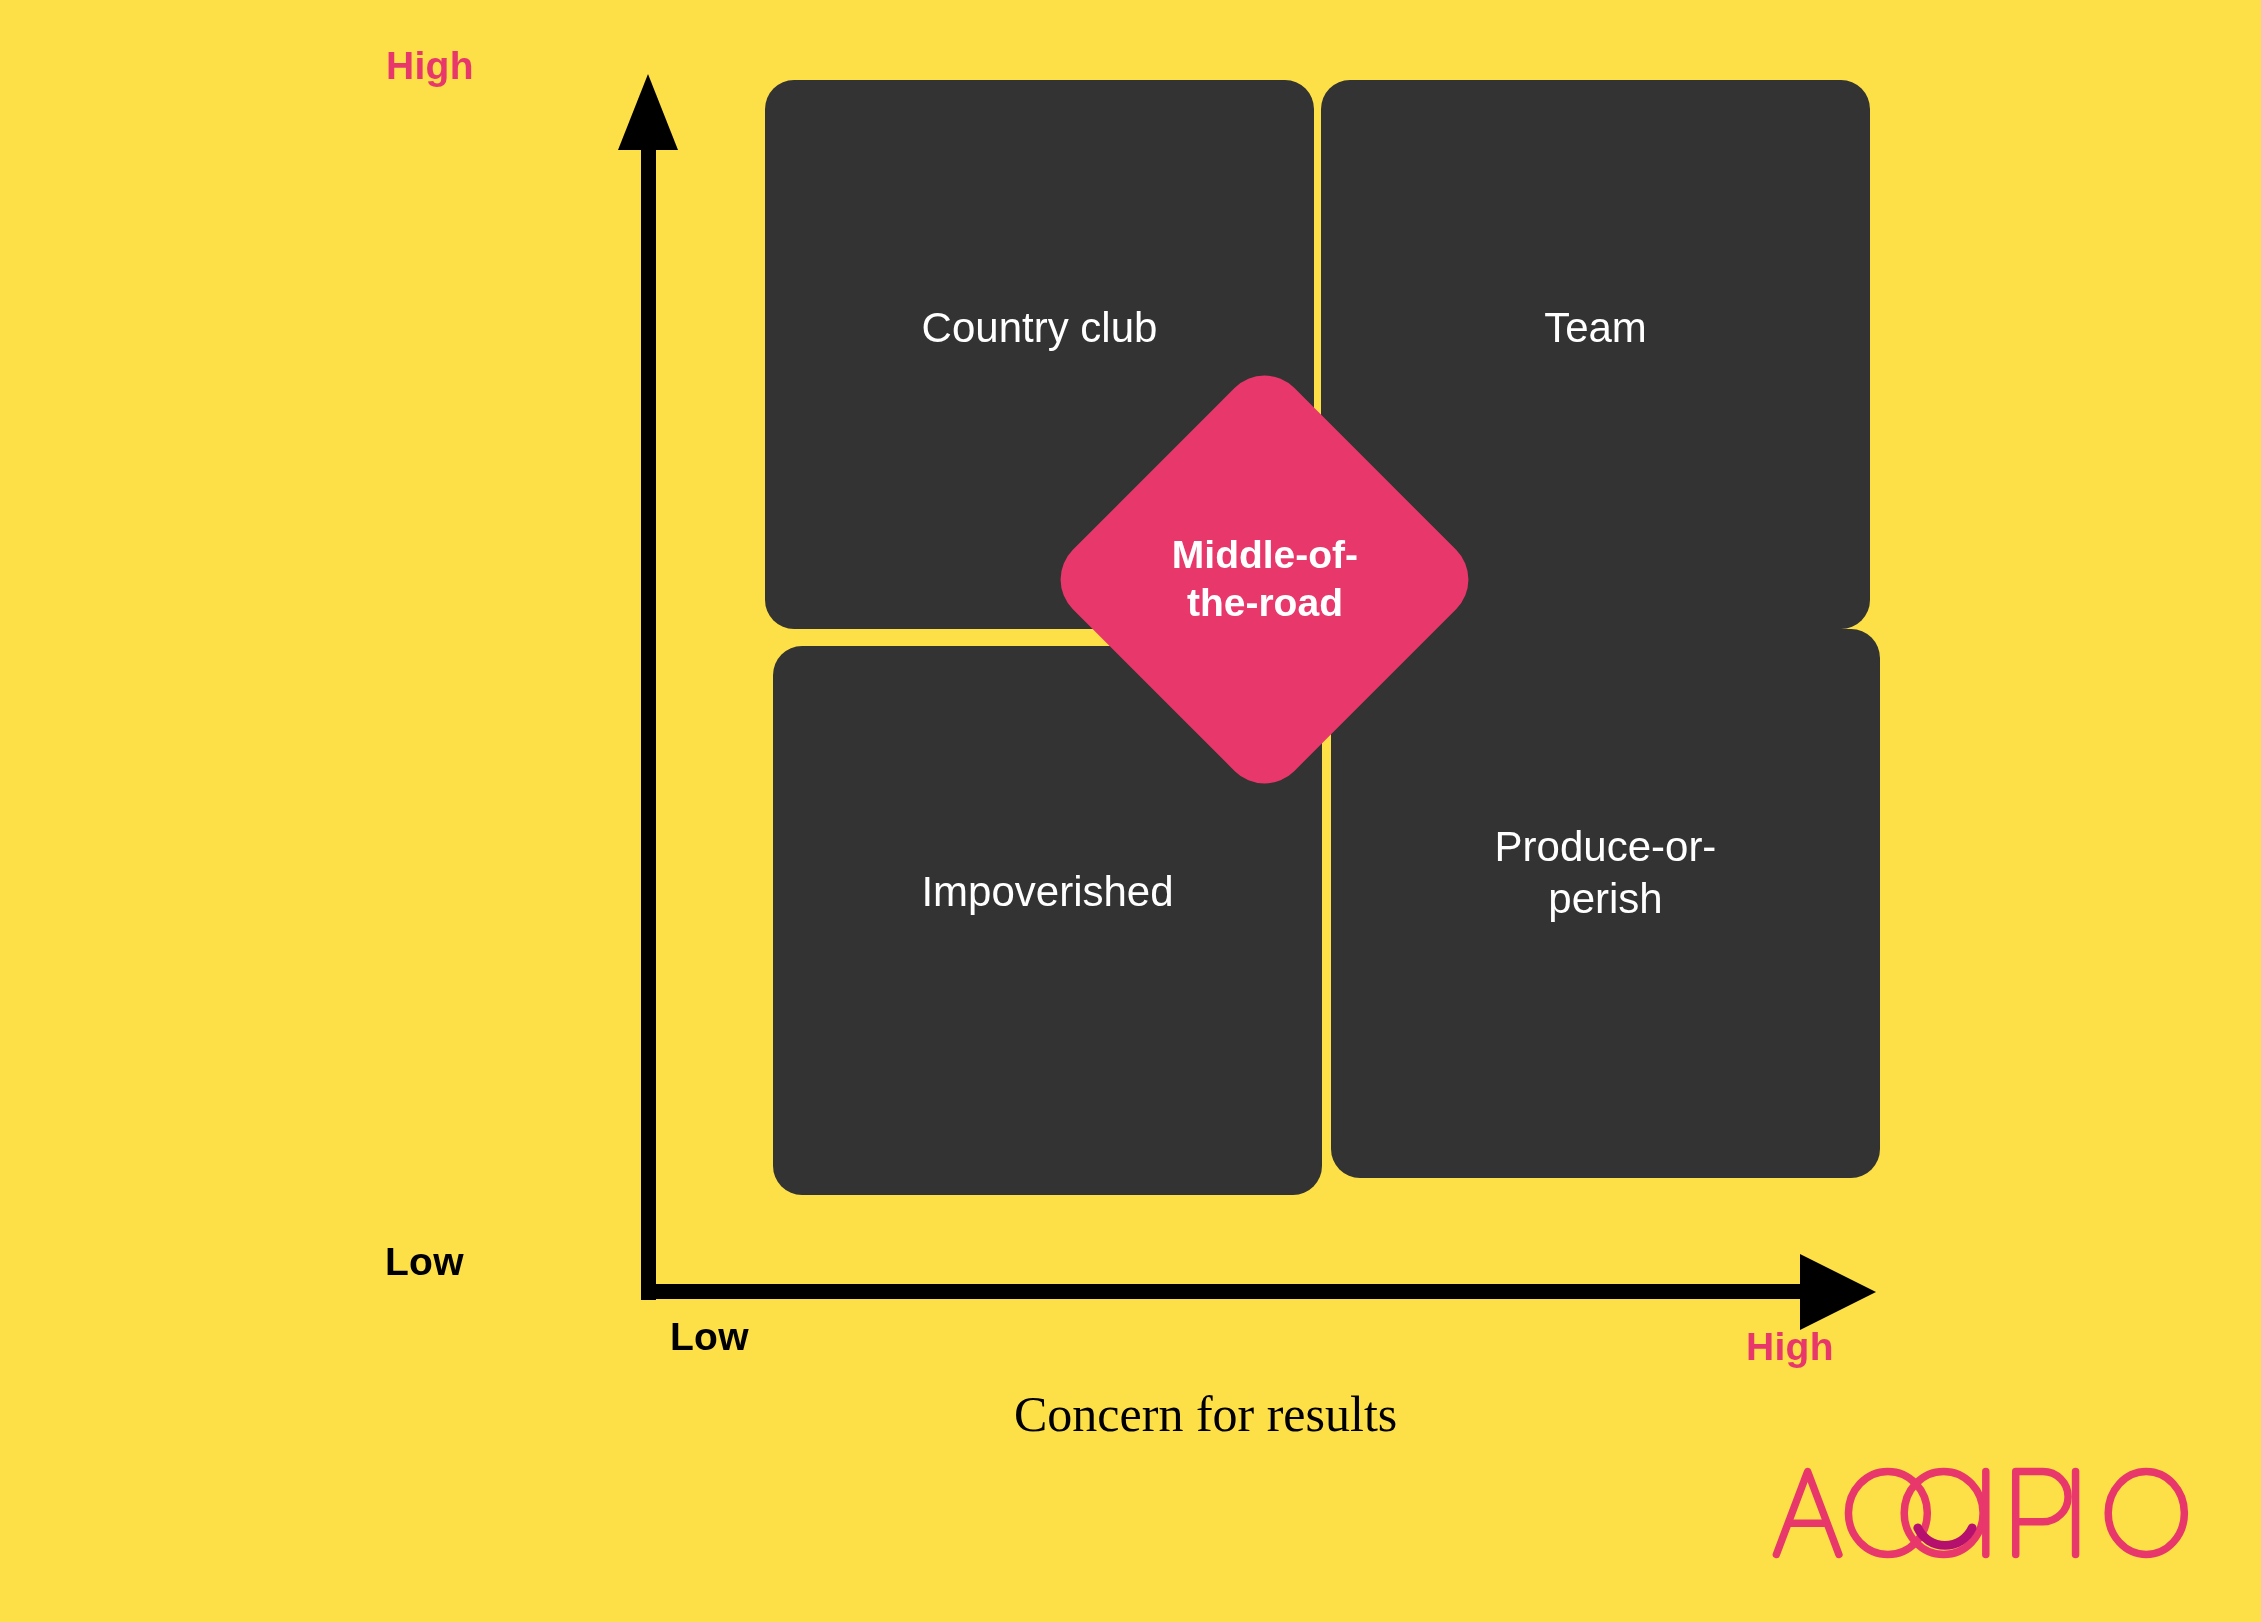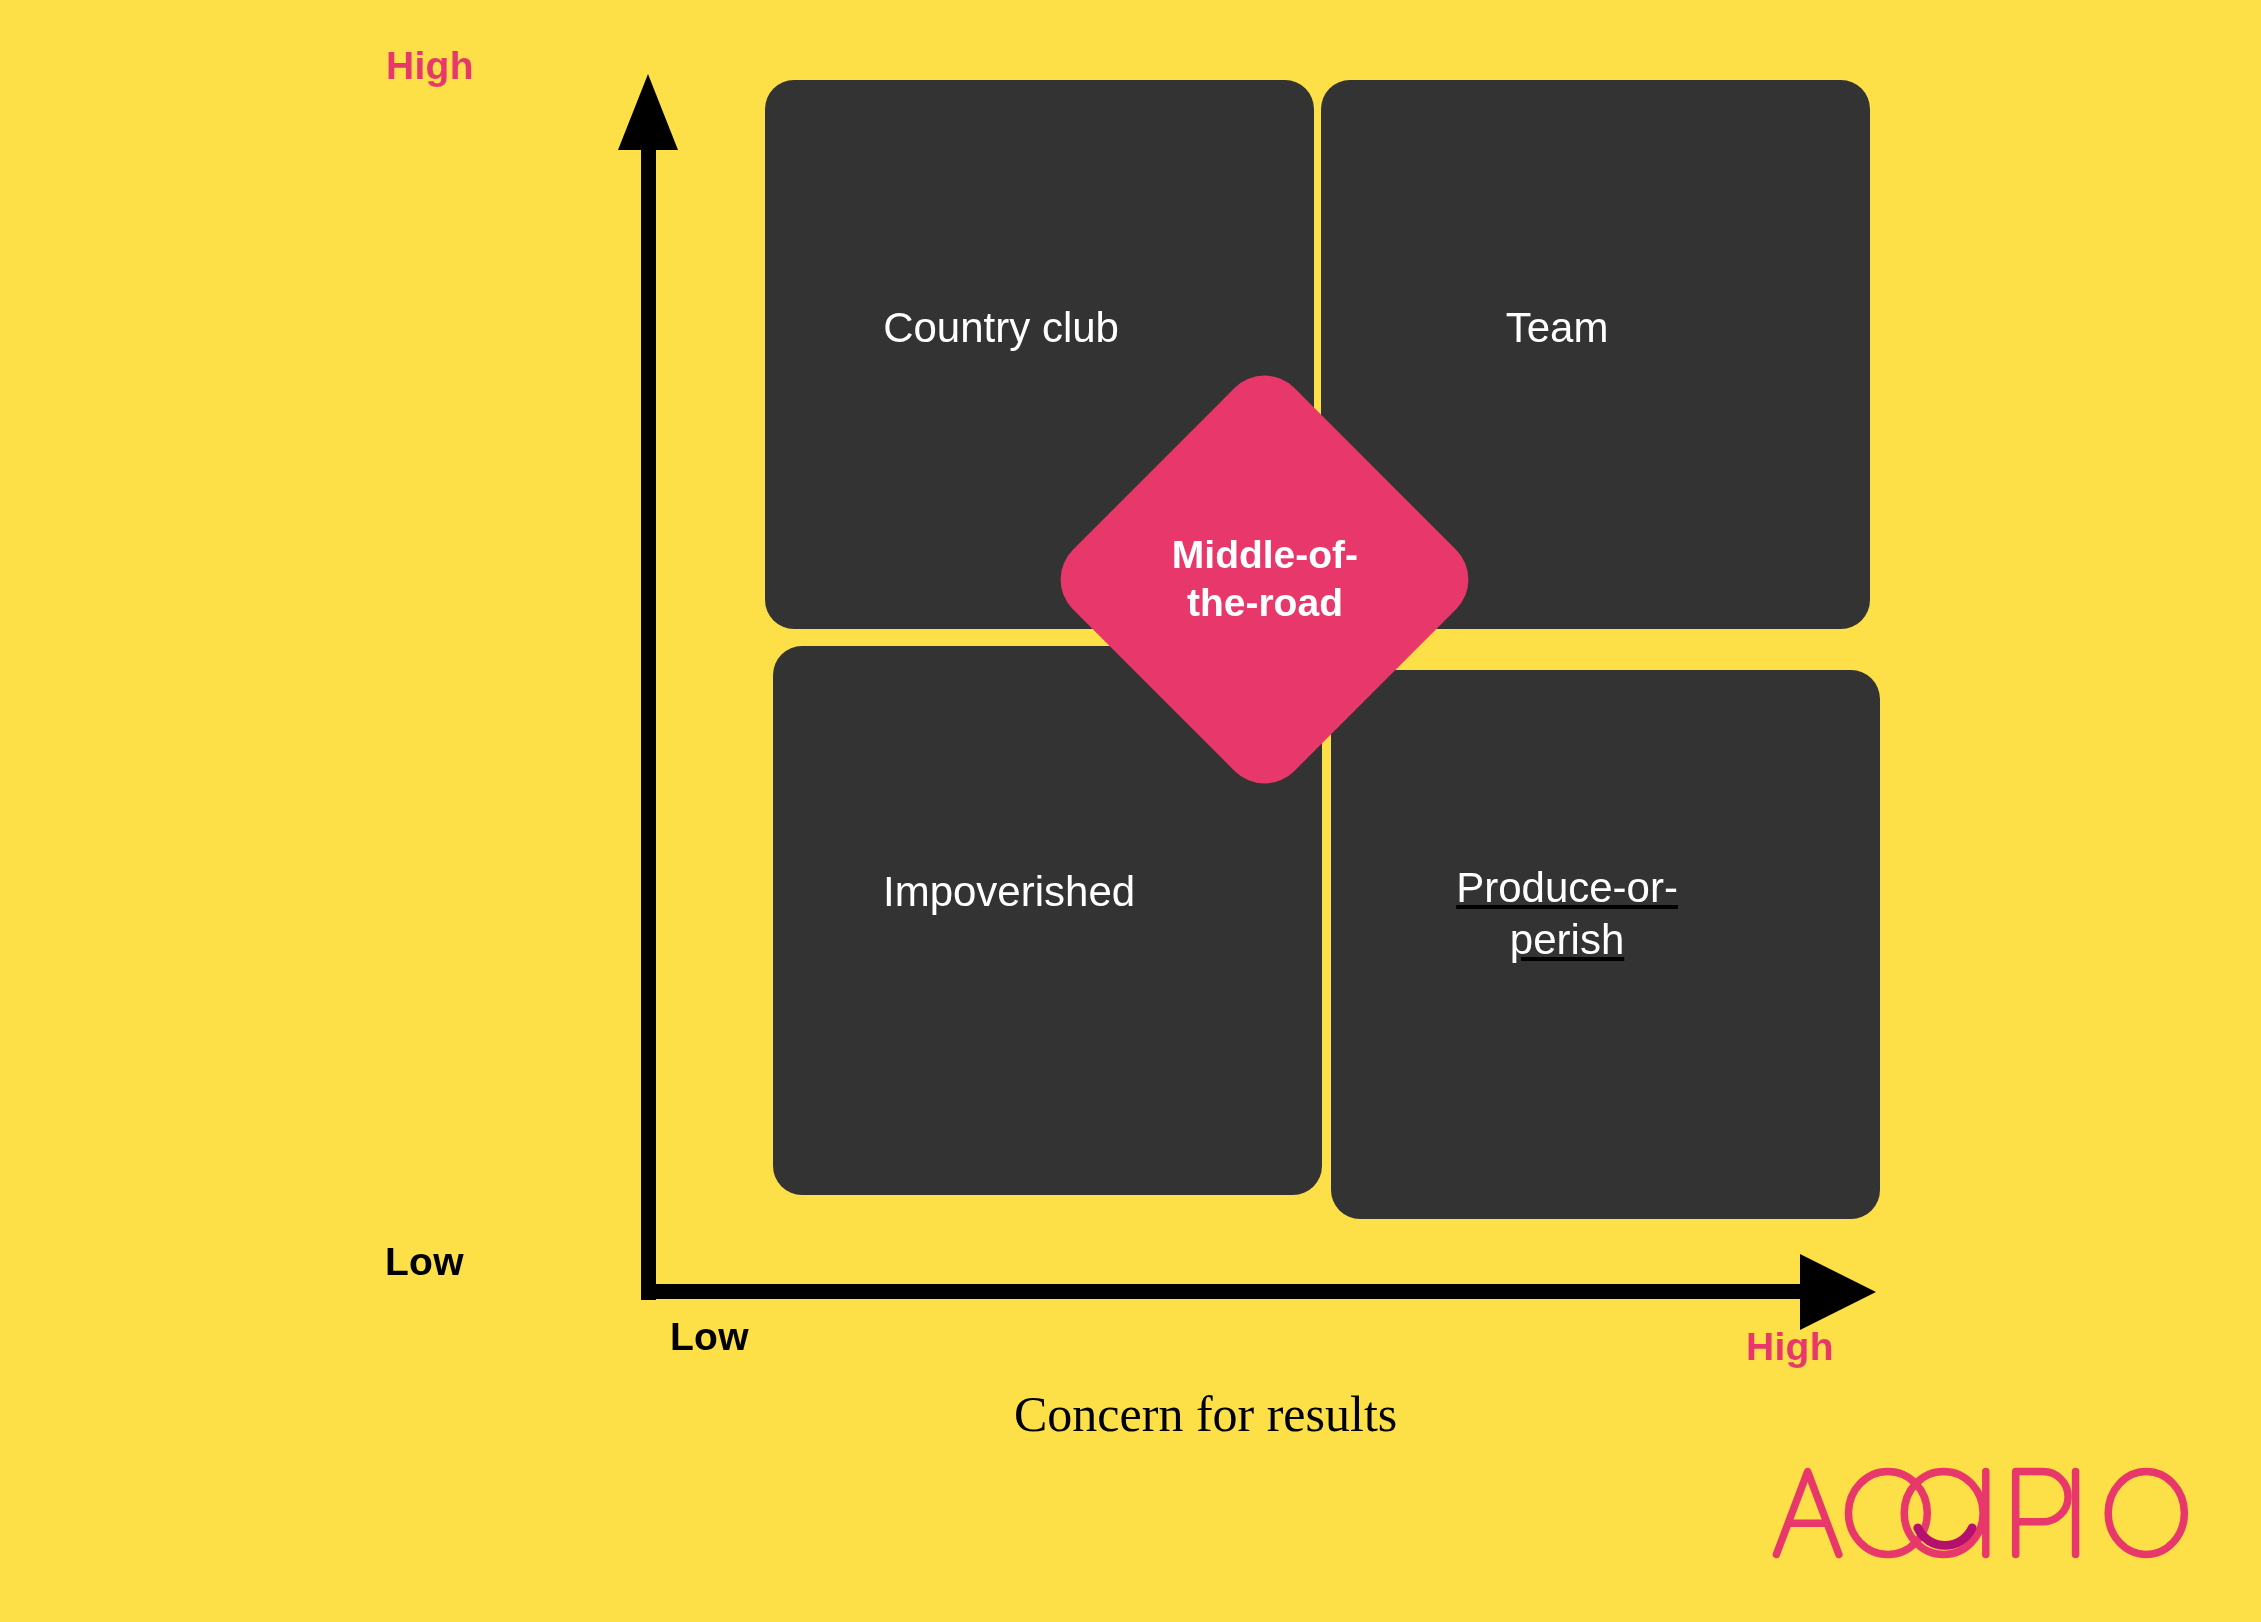--- a/index.html
+++ b/index.html
@@ -90,25 +90,26 @@
   }
   .quadrant {
     position: absolute;
     width: 549px;
     height: 549px;
     background: var(--panel);
     border-radius: 29px;
     box-sizing: border-box;
     display: flex;
     align-items: center;
+    justify-content: center;
   }
   #quadrant-country-club { left: 0;     top: 0;    }
   #quadrant-team         { left: 556px; top: 0;    }
   #quadrant-impoverished { left: 8px;     top: 566px;}
-  #quadrant-produce      { left: 566px; top: 590px; text-decoration: underline;}
+  #quadrant-produce      { left: 566px; top: 549px;}
 
   .quadrant-label {
     color: #ffffff;
     font-size: 42px;
     font-weight: 400;
     line-height: 1.22;
     text-align: center;
     width: 86%;
     word-break: break-word;
   }

